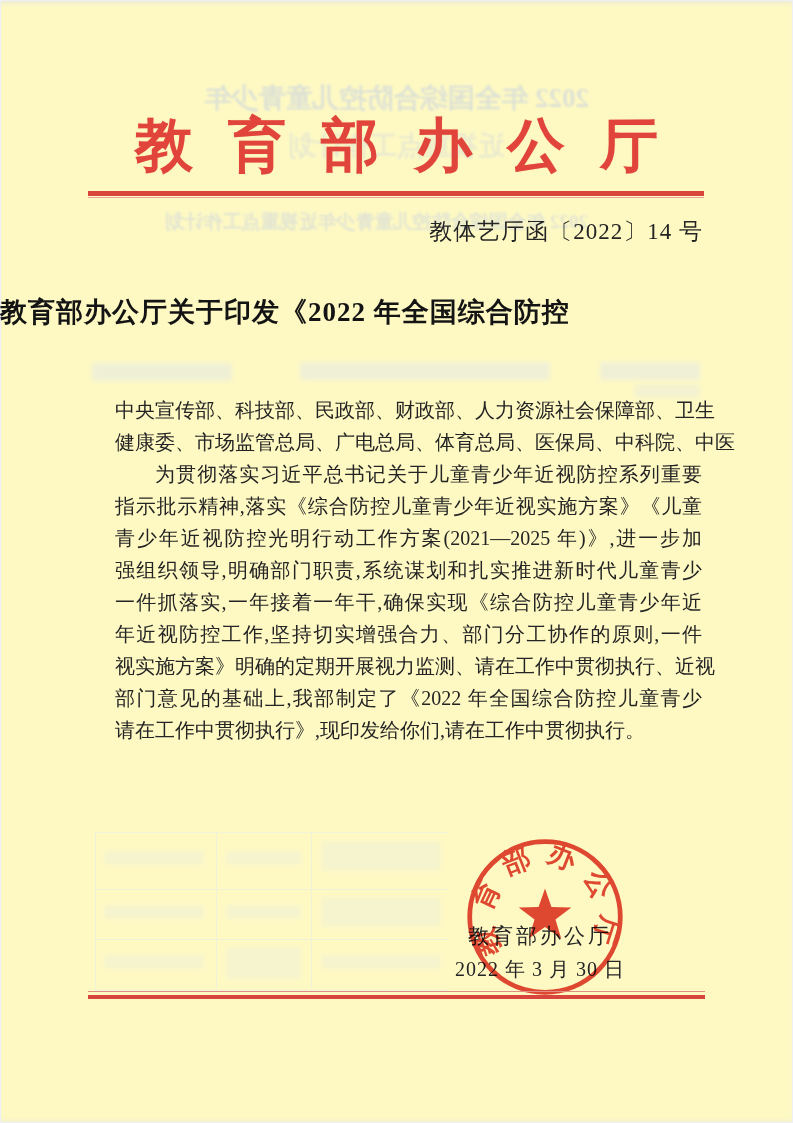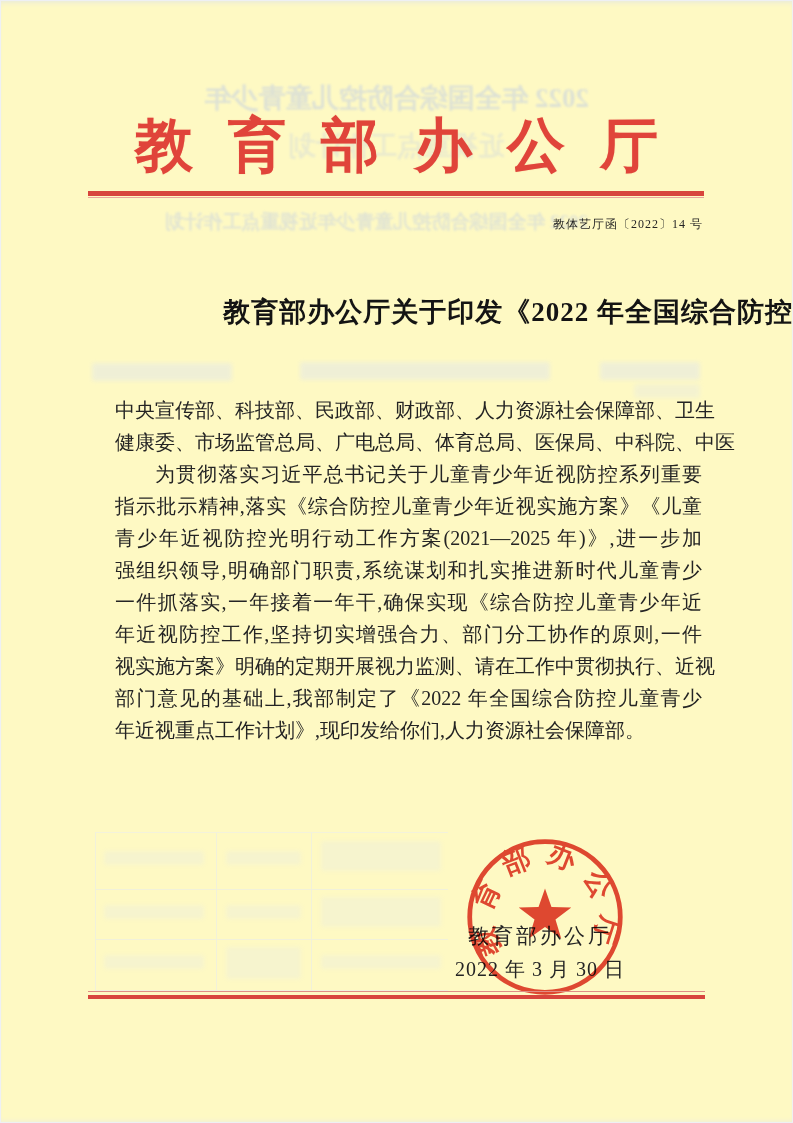--- a/index.html
+++ b/index.html
@@ -44,26 +44,26 @@
   .agency span{
     font-size:58px;font-weight:bold;color:#e0443a;
     letter-spacing:35px;margin-right:-35px;white-space:nowrap;
     text-shadow:0 0 1px rgba(224,68,58,.35);
   }
   .rule-top{position:absolute;left:88px;width:616px;}
   .rule-top .thick{height:5px;background:#d8453c;}
   .rule-top .thin{height:1px;background:#eba49d;margin-top:1px;}
   .doc-number{
     position:absolute;top:216px;right:90px;
-    font-size:12px;color:#242424;letter-spacing:1px;
+    font-size:23px;color:#242424;letter-spacing:1px;
   }
   
   .doc-title{
     position:absolute;top:292px;left:0;width:793px;
-    text-align:right;font-weight:bold;color:#141414;
+    text-align:left;font-weight:bold;color:#141414;
     font-size:27px;line-height:41px;letter-spacing:1px;
   }
   
   .body-block{
     position:absolute;top:394px;left:102px;width:600px;
     font-size:20px;color:#242424;
   }
   .line{
     height:32px;line-height:32px;white-space:nowrap;
     text-align:justify;
@@ -141,21 +141,21 @@
     <div class="line jl">中央宣传部、科技部、民政部、财政部、人力资源社会保障部、卫生</div>
     <div class="line jl">健康委、市场监管总局、广电总局、体育总局、医保局、中科院、中医</div>
     <div class="line jl indent">为贯彻落实习近平总书记关于儿童青少年近视防控系列重要</div>
     <div class="line jl">指示批示精神,落实《综合防控儿童青少年近视实施方案》《儿童</div>
     <div class="line jl">青少年近视防控光明行动工作方案(2021—2025 年)》,进一步加</div>
     <div class="line jl">强组织领导,明确部门职责,系统谋划和扎实推进新时代儿童青少</div>
     <div class="line jl">一件抓落实,一年接着一年干,确保实现《综合防控儿童青少年近</div>
     <div class="line jl">年近视防控工作,坚持切实增强合力、部门分工协作的原则,一件</div>
     <div class="line jl">视实施方案》明确的定期开展视力监测、请在工作中贯彻执行、近视</div>
     <div class="line jl">部门意见的基础上,我部制定了《2022 年全国综合防控儿童青少</div>
-    <div class="line">年近视重点工作计划》,现印发给你们,人力资源社会保障部。</div>
+    <div class="line">请在工作中贯彻执行》,现印发给你们,请在工作中贯彻执行。</div>
   </div>
 
   <div class="sig-name">教育部办公厅</div>
   <div class="sig-date">2022 年 3 月 30 日</div>
 
   <svg class="seal" viewBox="0 0 170 170">
     <circle cx="85" cy="85" r="79" fill="none" stroke="#dd3a2e" stroke-width="5"></circle>
     <polygon fill="#dd3a2e" points="85,55 91.8,74.6 112.6,75 96,87.6 102,107.5 85,95.6 68,107.5 74,87.6 57.4,75 78.2,74.6"></polygon>
     <path id="sealArc" d="M 40.9 119.5 A 56 56 0 1 1 129.1 119.5" fill="none"></path>
     <text font-size="29" font-weight="bold" fill="#dd3a2e" letter-spacing="13" font-family="Liberation Serif, DejaVu Serif, serif">

